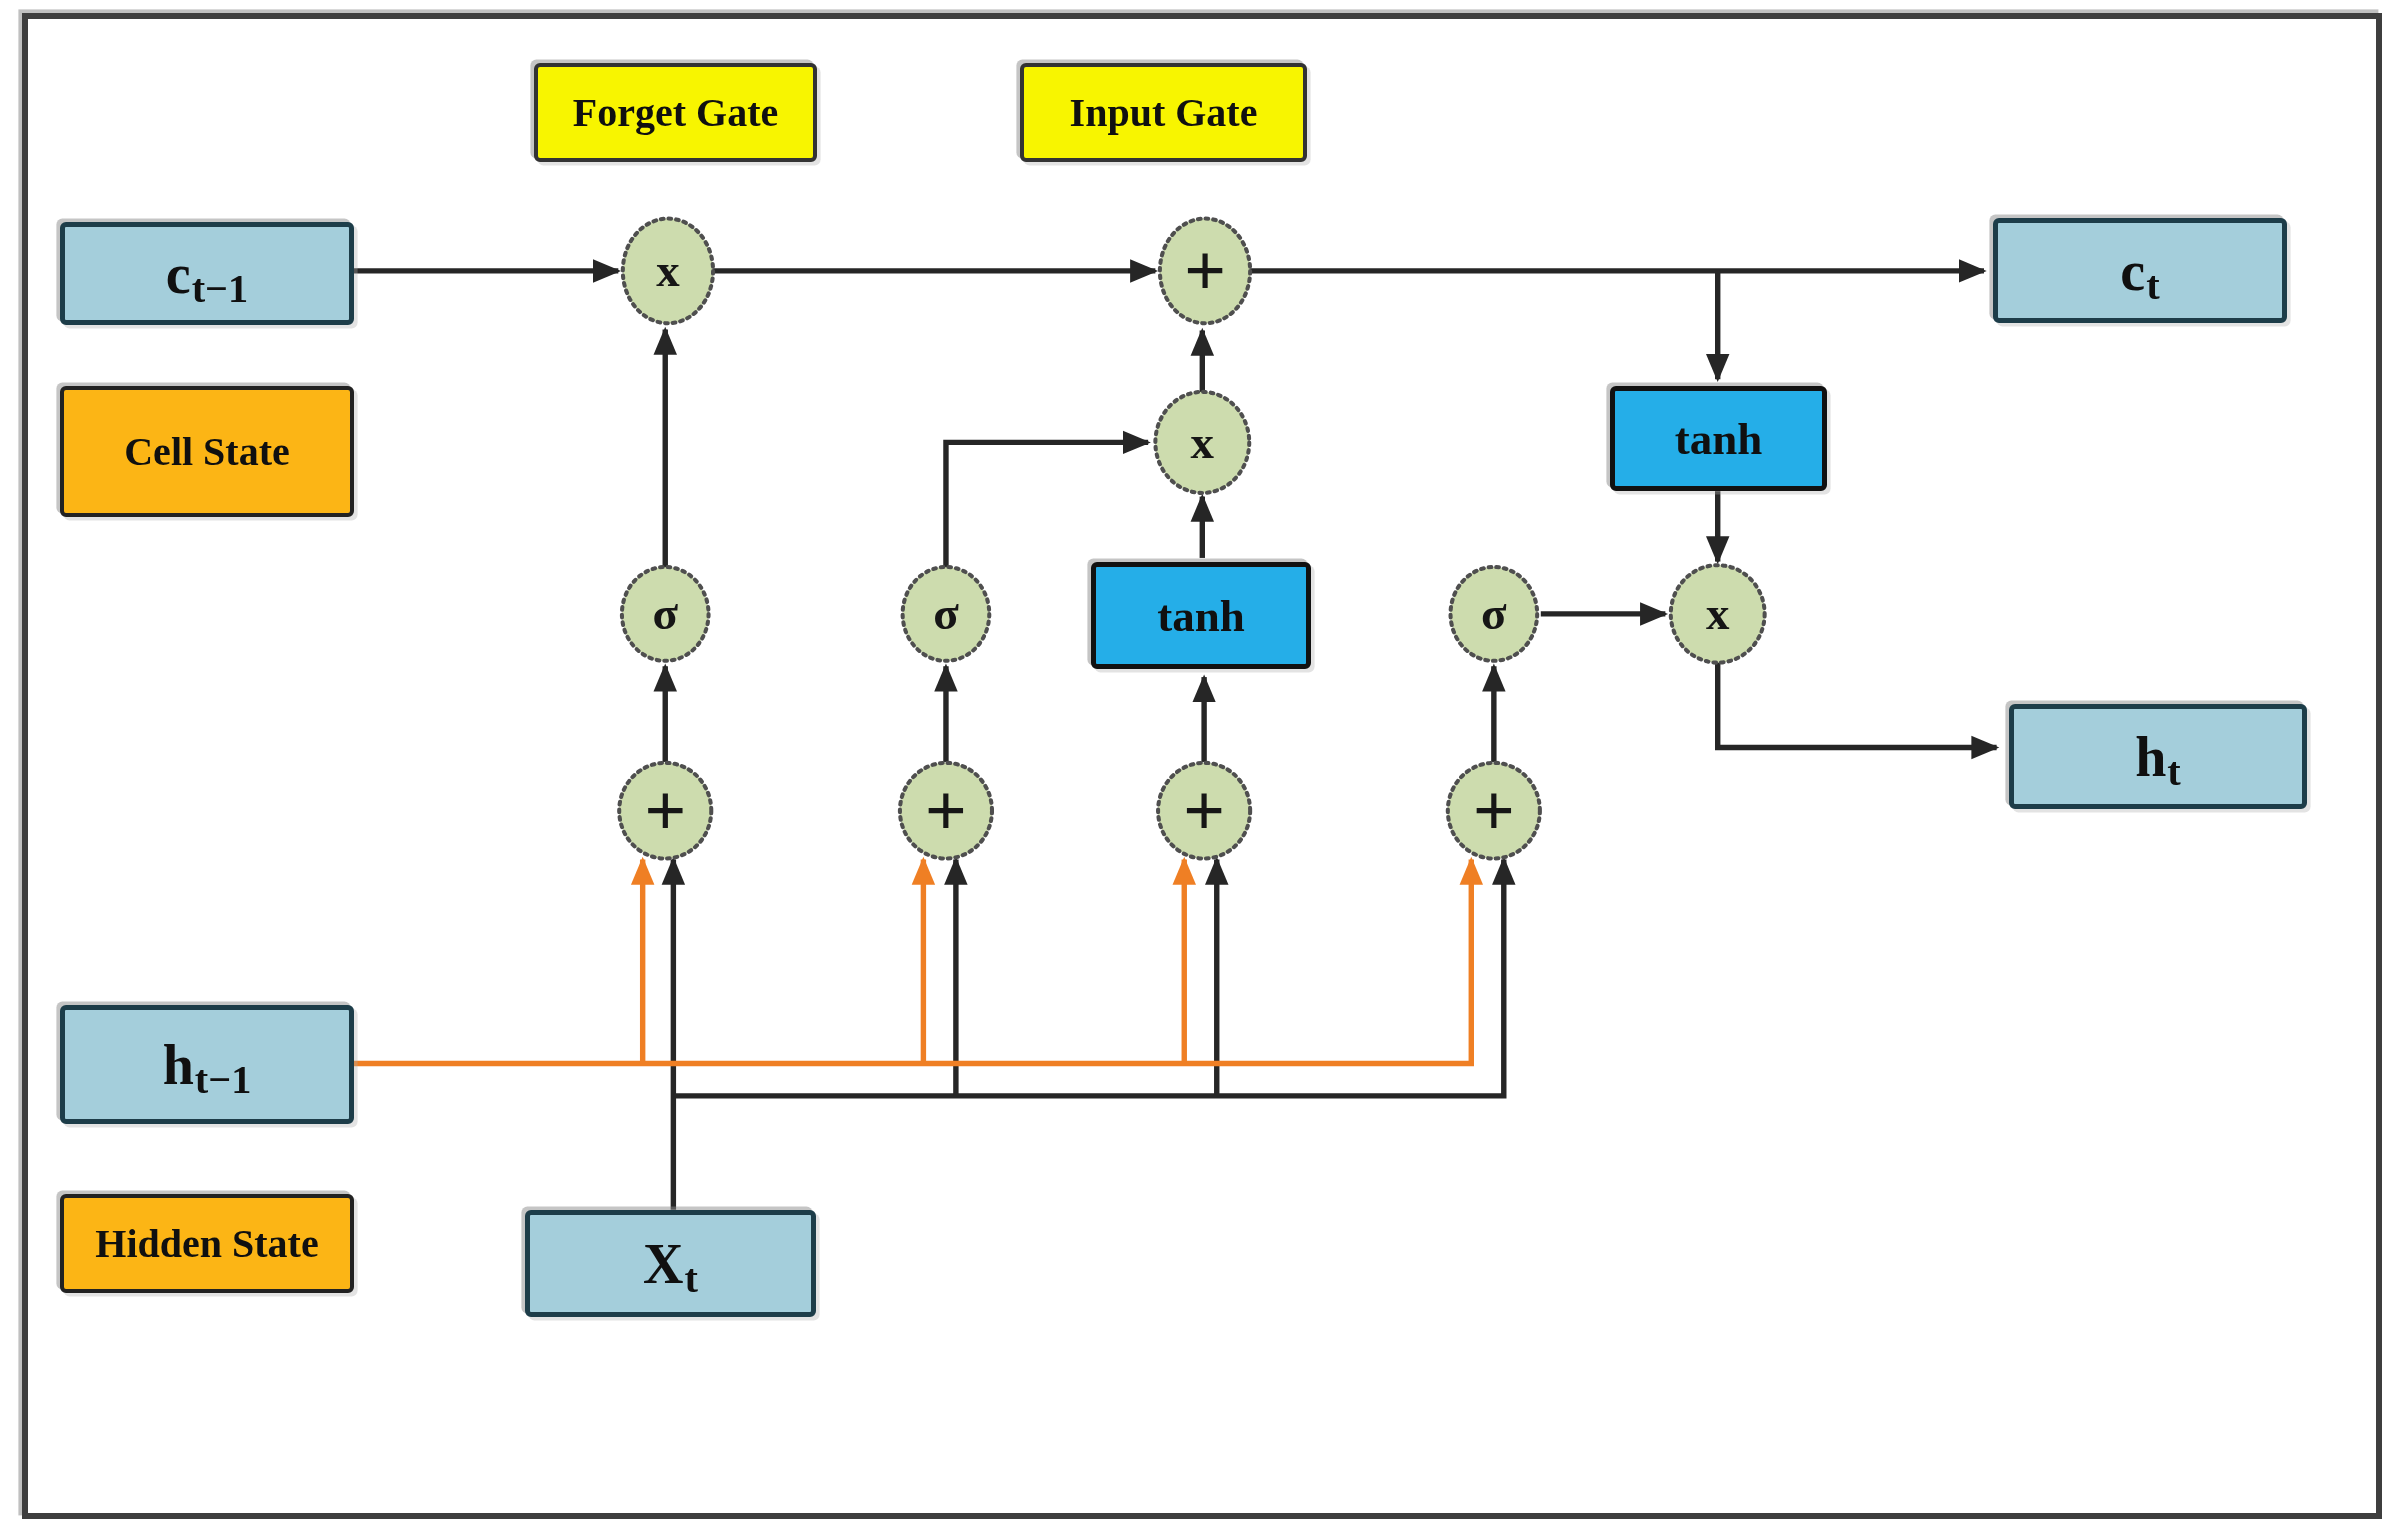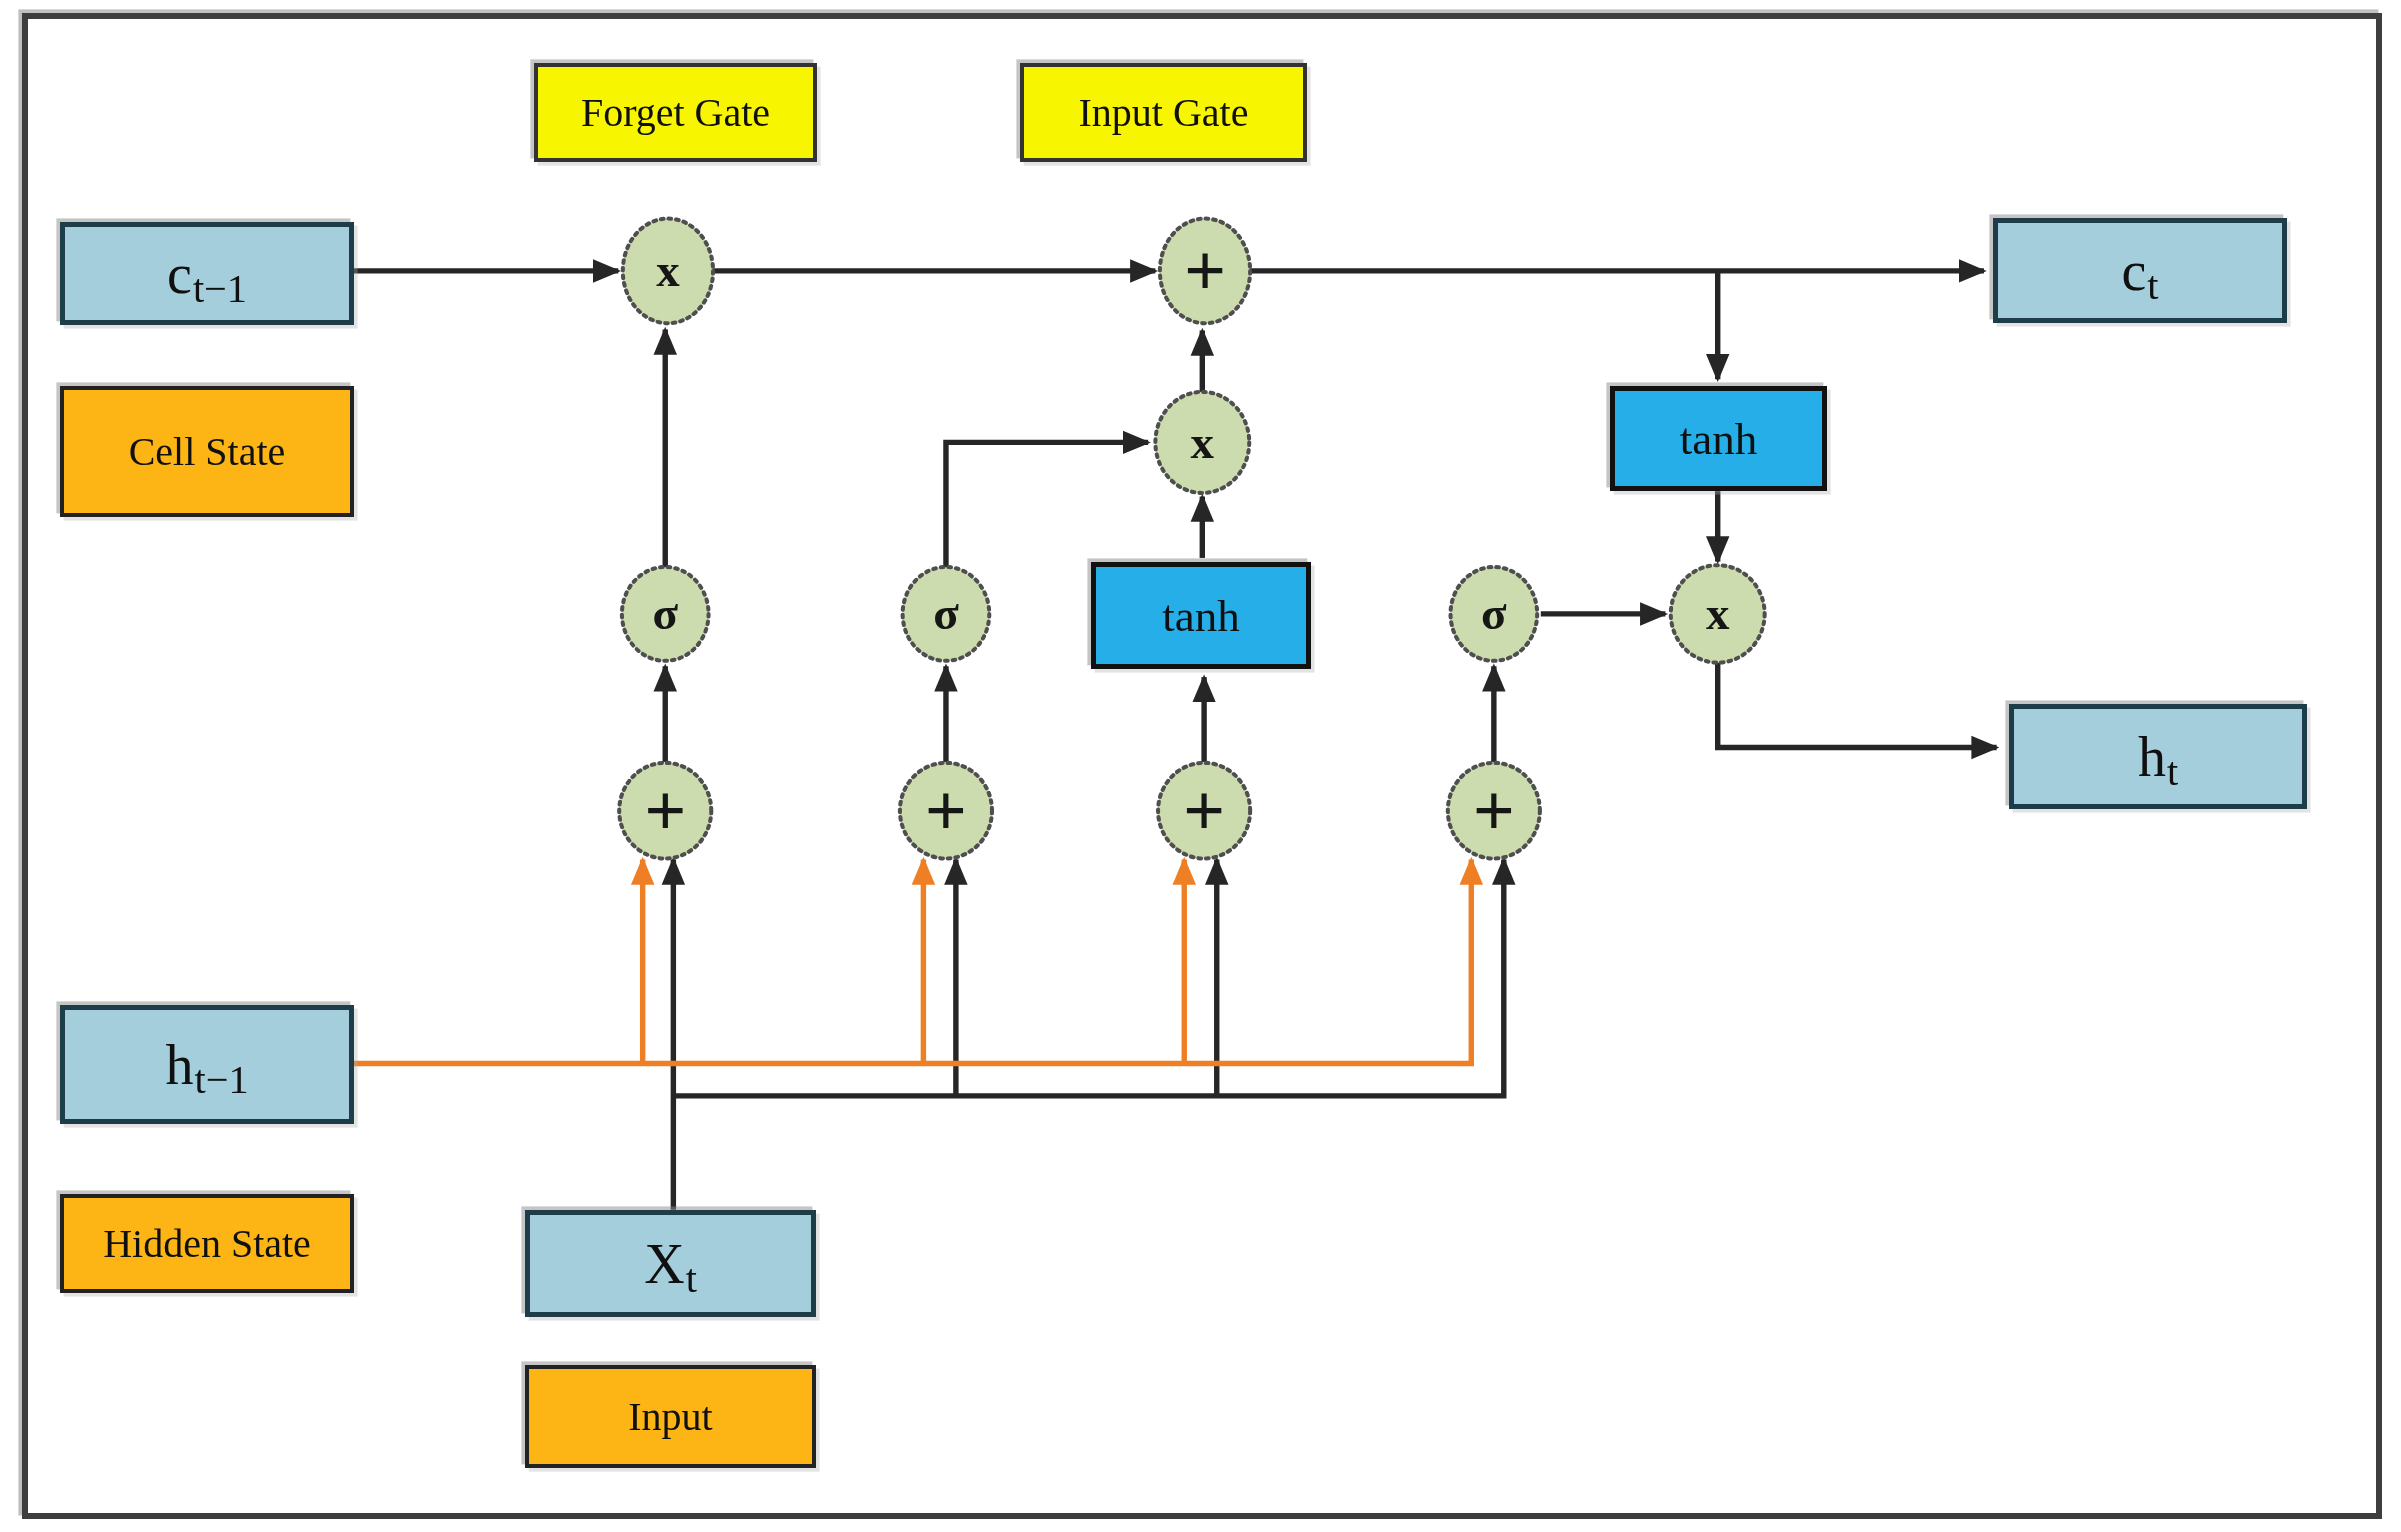--- a/index.html
+++ b/index.html
@@ -22,22 +22,23 @@
     stroke-dasharray:3 5.5;stroke-linecap:round;
   }
   .edges text.sym{
     font-family:"Liberation Serif","DejaVu Serif",serif;
     font-weight:bold;text-anchor:middle;fill:#161616;
   }
   .edges text.sym-x,.edges text.sym-s{font-size:52px;}
   .edges text.sym-p{font-size:82px;}
   .box{
     position:absolute;display:flex;align-items:center;justify-content:center;
-    box-sizing:border-box;font-weight:normal;color:#101010;text-align:left;
+    box-sizing:border-box;font-weight:bold;color:#101010;text-align:left;
     box-shadow:-3.6px -3.6px 0 rgba(140,140,140,.5),3.6px 3.6px 0 rgba(175,175,175,.35);
+    border-radius:6px;
   }
   .gate{background:var(--gate_fill,#f8f500);border:4.5px solid var(--gate_border,#333333);font-size:40px;}
   .state{background:var(--state_fill,#a4cedb);border:5.4px solid var(--state_border,#1d3d49);font-size:56px;}
   .state .sub{font-size:.72em;position:relative;top:.38em;margin-left:1px;}
   .legend{background:var(--label_fill,#fcb515);border:4.5px solid var(--label_border,#222222);font-size:40px;}
   .fn{background:var(--tanh_fill,#25aee8);border:5.4px solid var(--tanh_border,#111111);font-size:45px;}
 </style>
 </head>
 <body>
 
@@ -152,18 +153,15 @@
   <div class="box fn" style="left:1091px;top:562px;width:220px;height:107px">
     <span>tanh</span>
   </div>
 
   <div class="box legend" style="left:60px;top:386px;width:294px;height:131px">
     <span>Cell State</span>
   </div>
   <div class="box legend" style="left:60px;top:1194px;width:294px;height:99px">
     <span>Hidden State</span>
   </div>
-  <div class="box legend" style="left:525px;top:1365px;width:291px;height:103px">
-    <span>Input</span>
-  </div>
 
 </div>
 
 
 </body></html>

